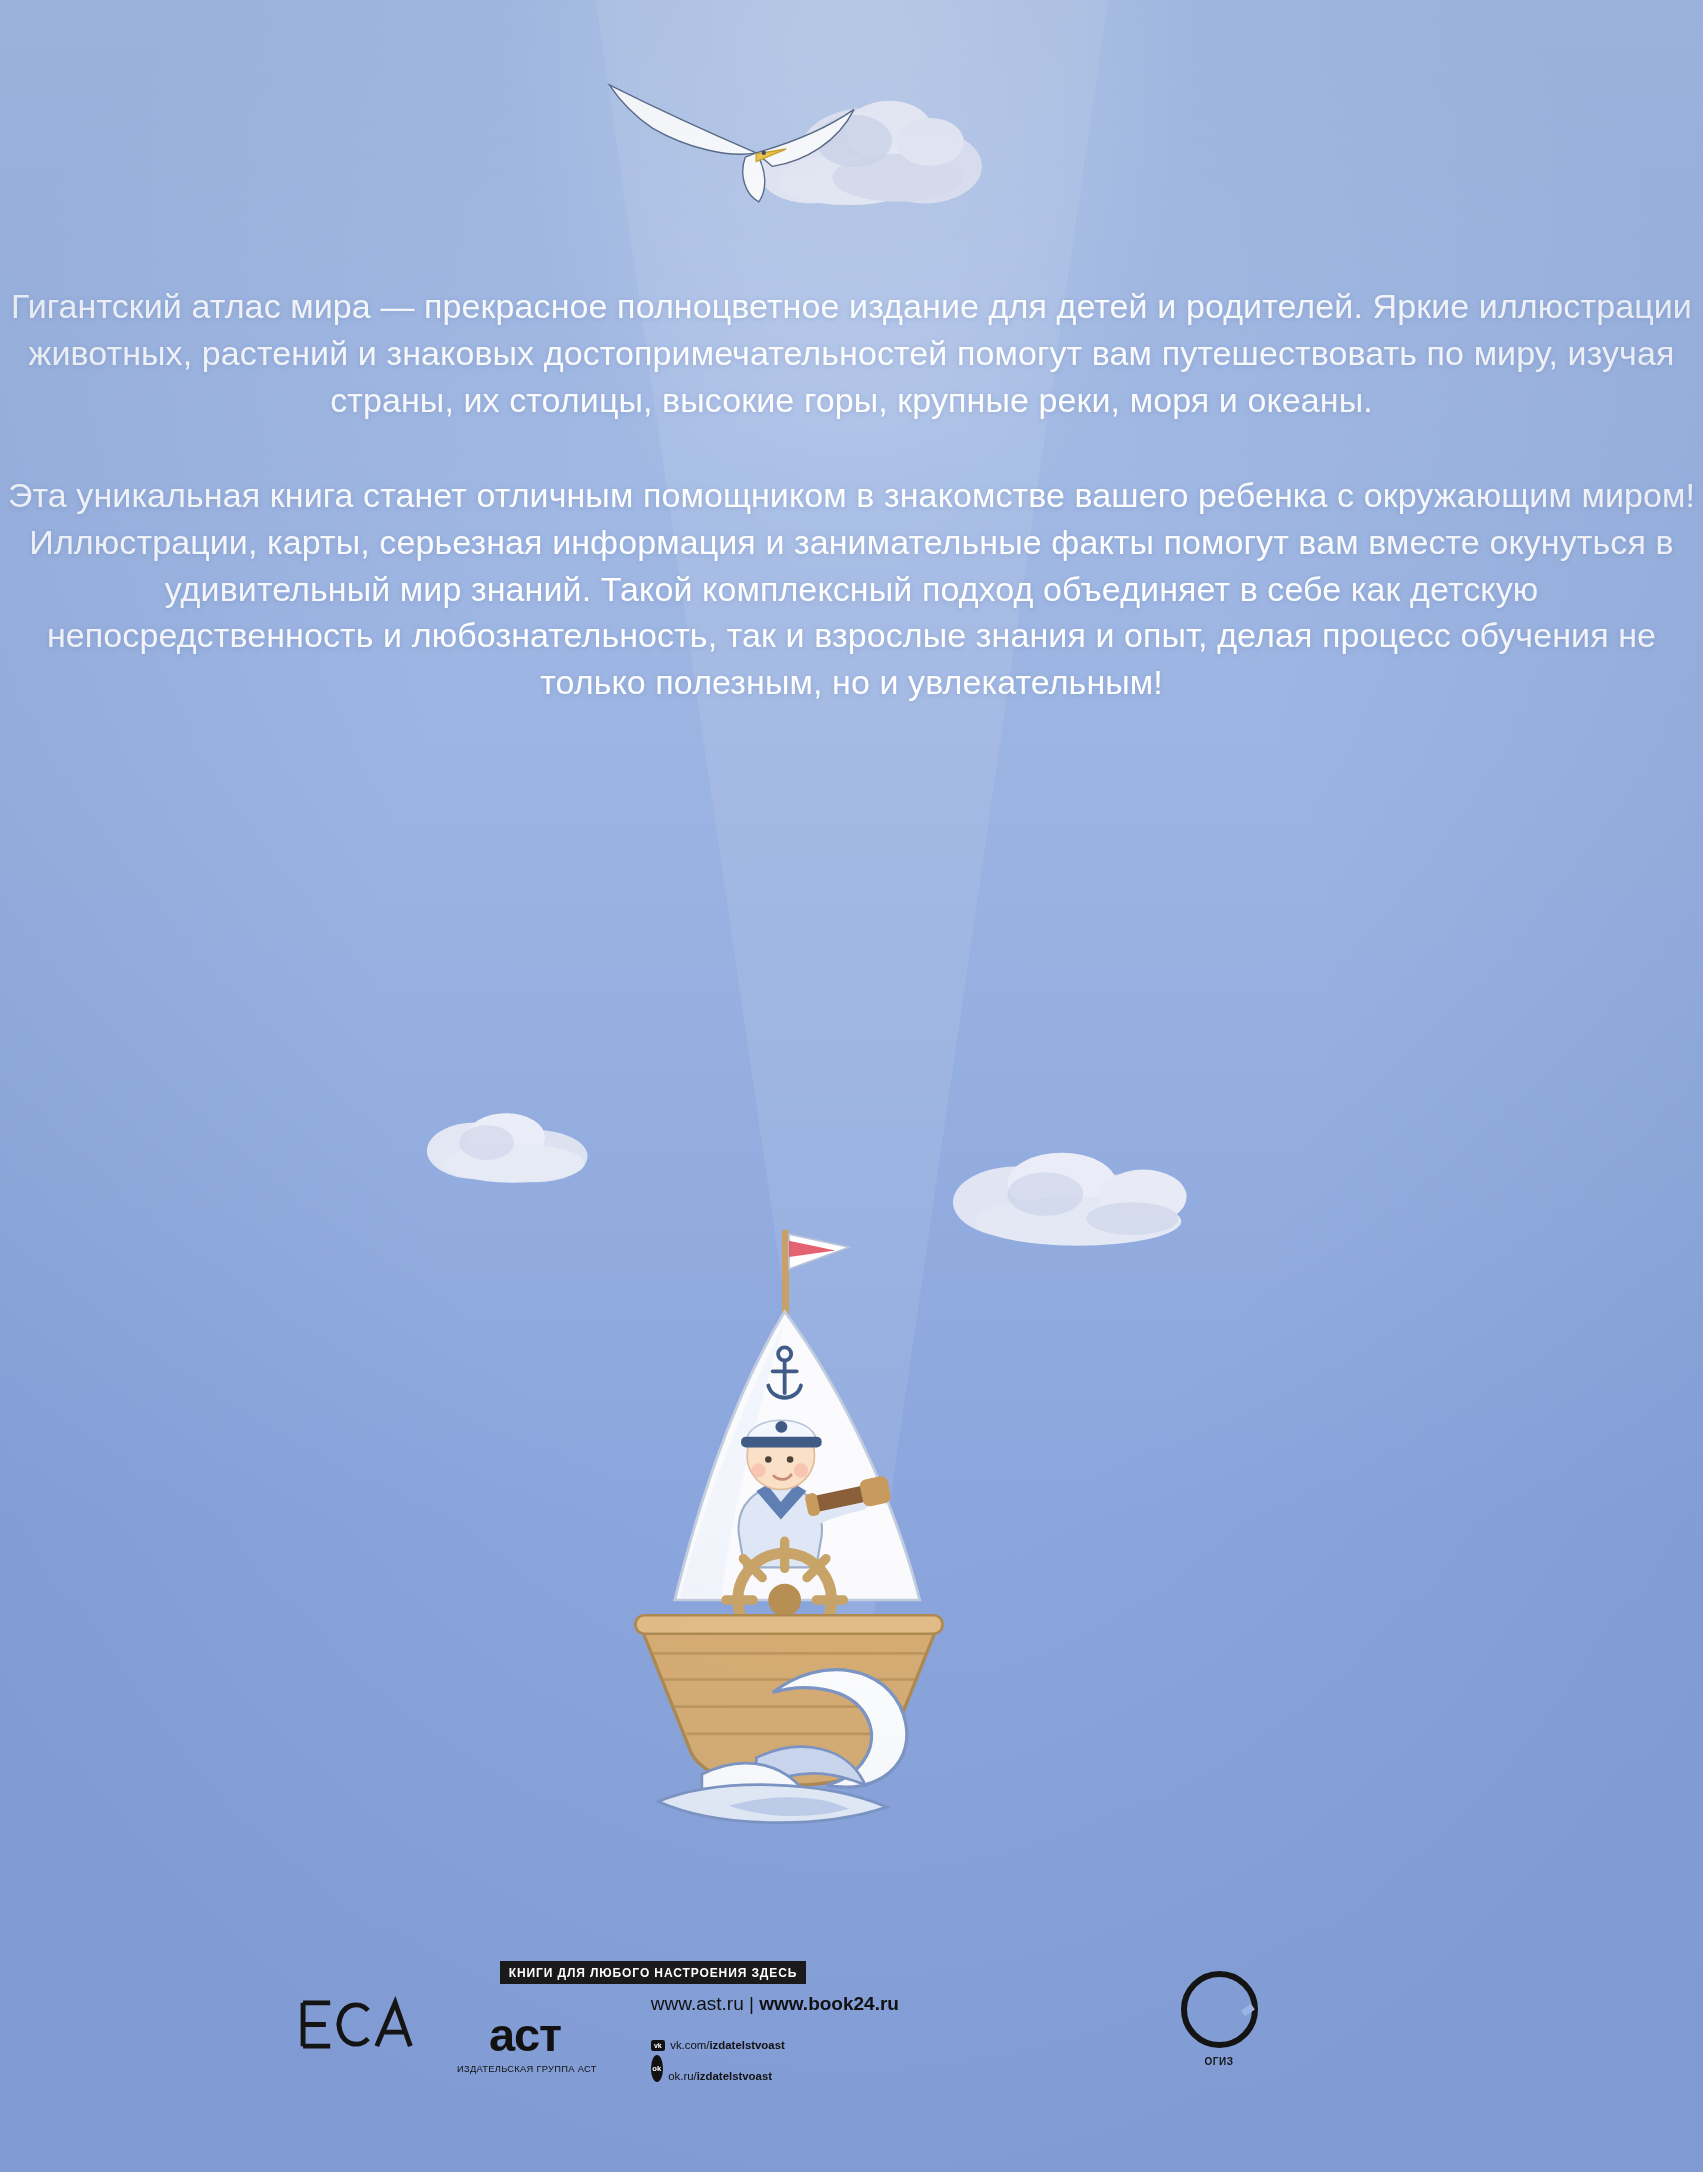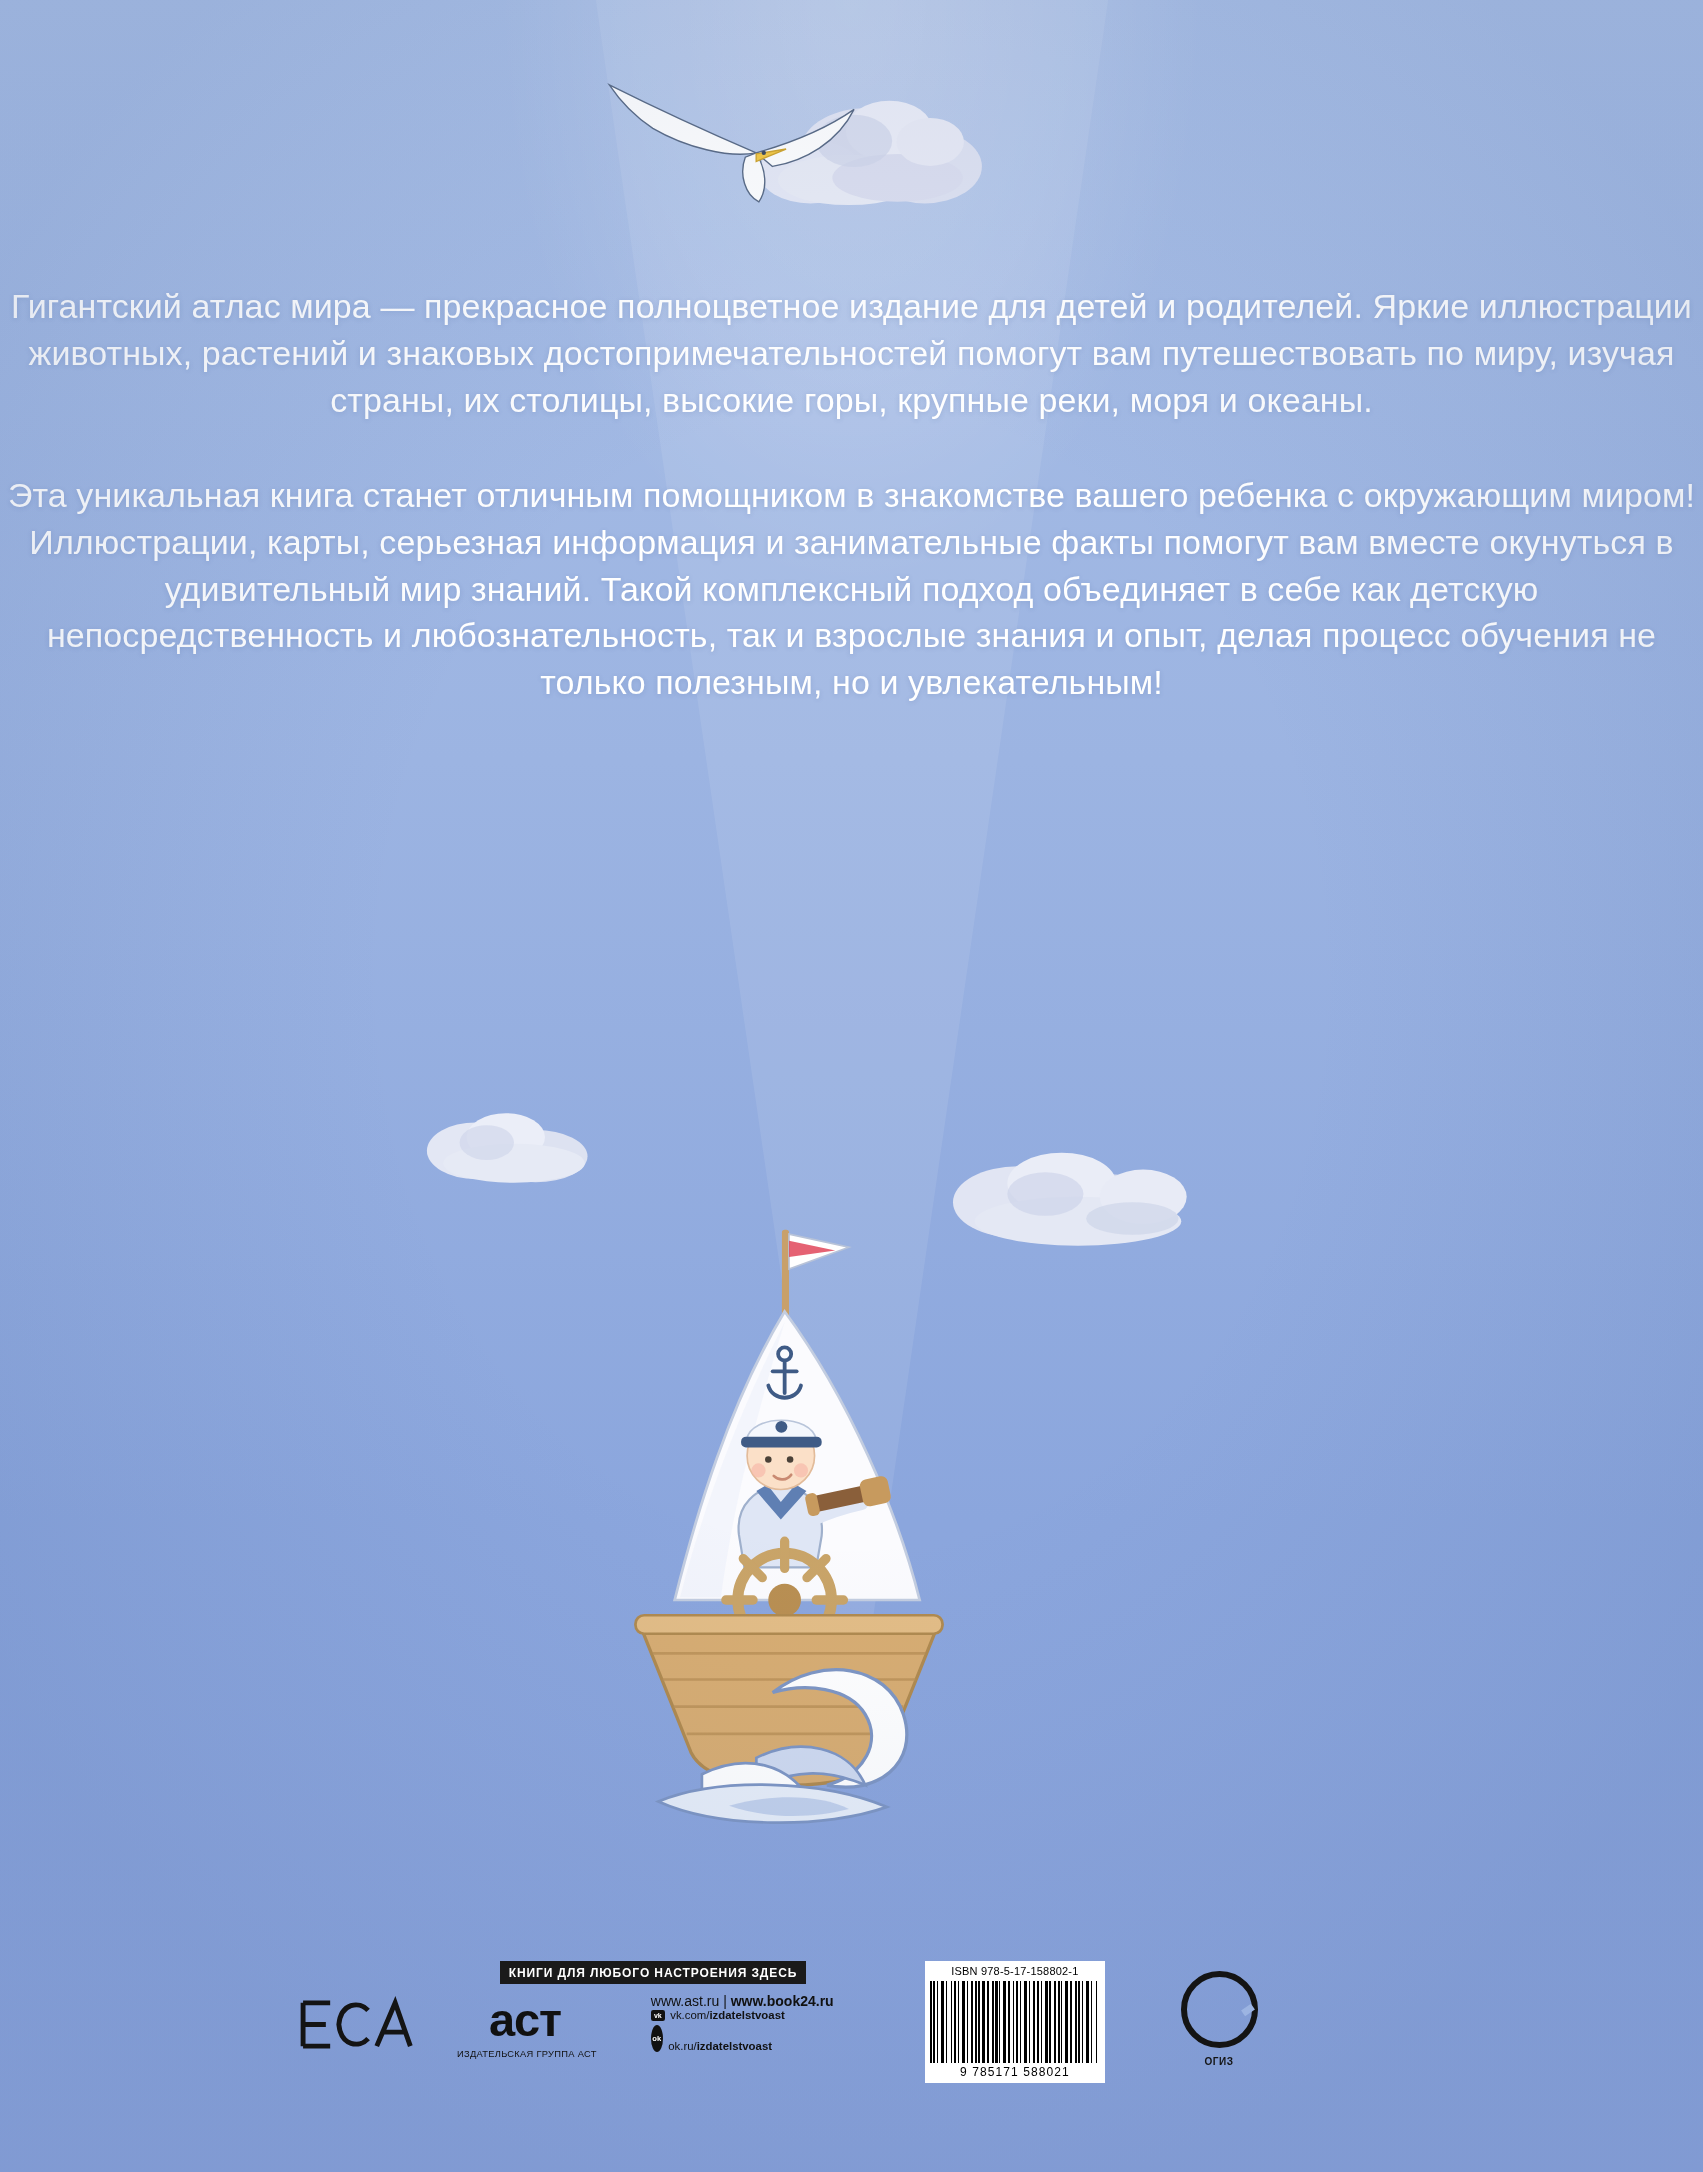--- a/index.html
+++ b/index.html
@@ -159,23 +159,23 @@
     letter-spacing: 0.3px;
     margin-top: 6.5px;
     white-space: nowrap;
   }
   .ast-links {
     text-align: left;
     padding-left: 9.8px;
     padding-bottom: 5.4px;
   }
   .ast-sites {
-    font-size: 14px;
+    font-size: 19px;
     color: #111111;
-    margin-bottom: 0;
+    margin-bottom: 24px;
     white-space: nowrap;
     text-align: right;
   }
   .ast-sites b { font-weight: bold; }
   .social-line {
     display: flex;
     align-items: flex-end;
     font-size: 11.4px;
     color: #111111;
     margin-bottom: 4.4px;
@@ -443,25 +443,20 @@
           </div>
           <div class="social-line">
             <span class="social-badge ok">ok</span>
             <span>ok.ru/</span>
               <b>izdatelstvoast</b>
           </div>
         </div>
       </div>
     </div>
 
-    <div class="barcode-box">
-      <div class="barcode-isbn">ISBN 978-5-17-158802-1</div>
-      <div class="barcode-bars"></div>
-      <div class="barcode-num">9 785171 588021</div>
-    </div>
 
     <div class="ogiz">
       <div class="ogiz-ring"></div>
       <div class="ogiz-label">ОГИЗ</div>
     </div>
 
   </div>
 </div>
 
 

